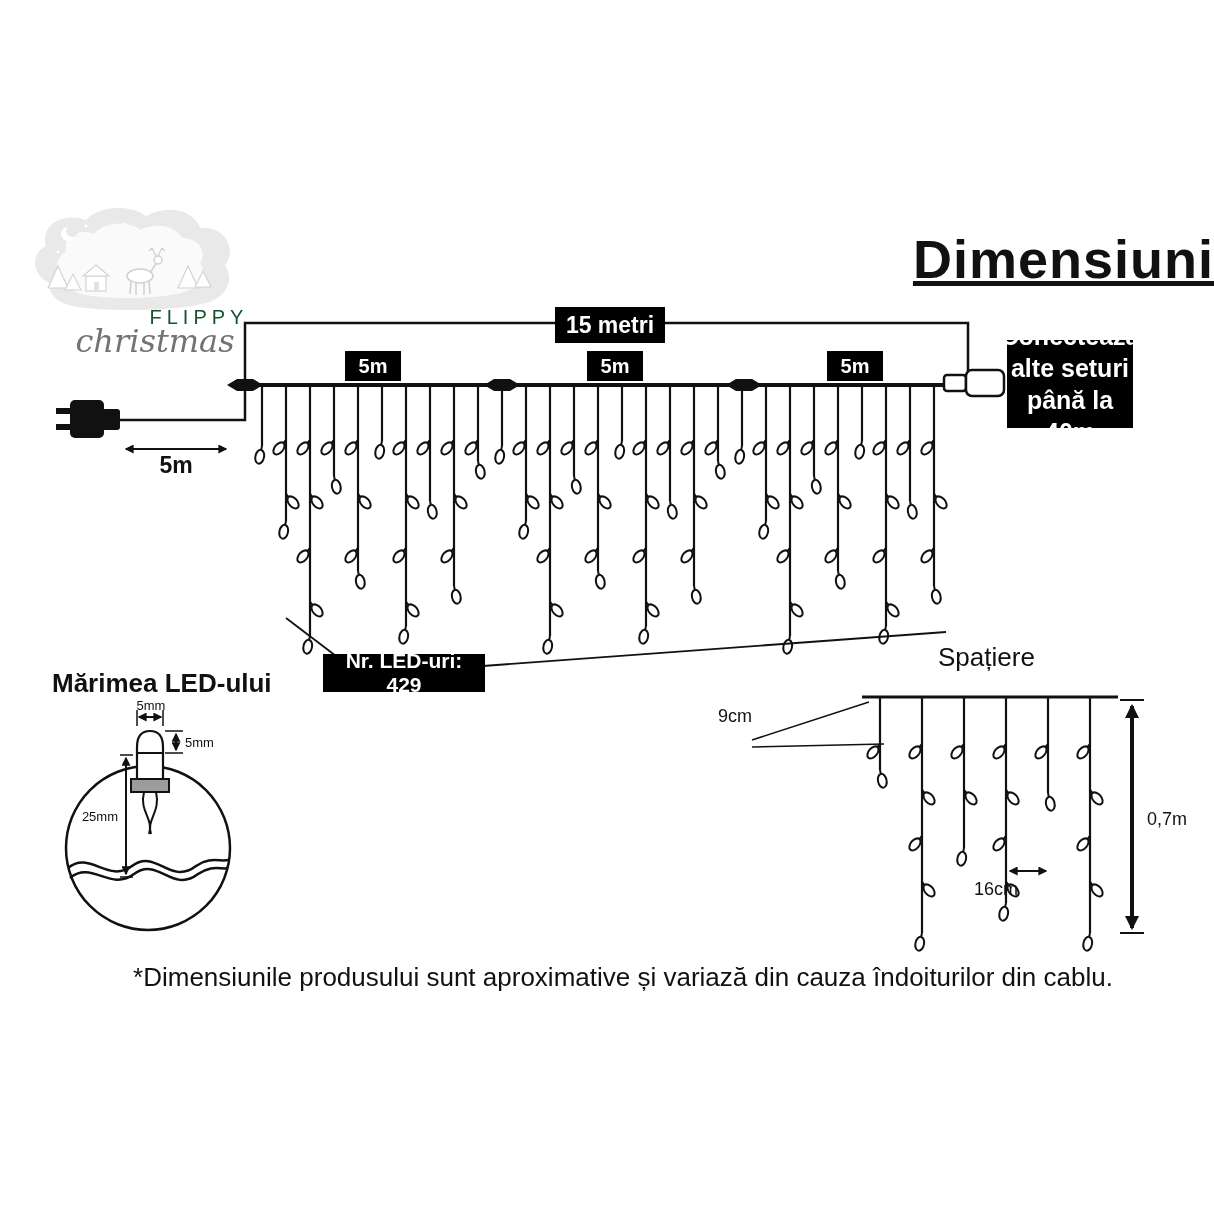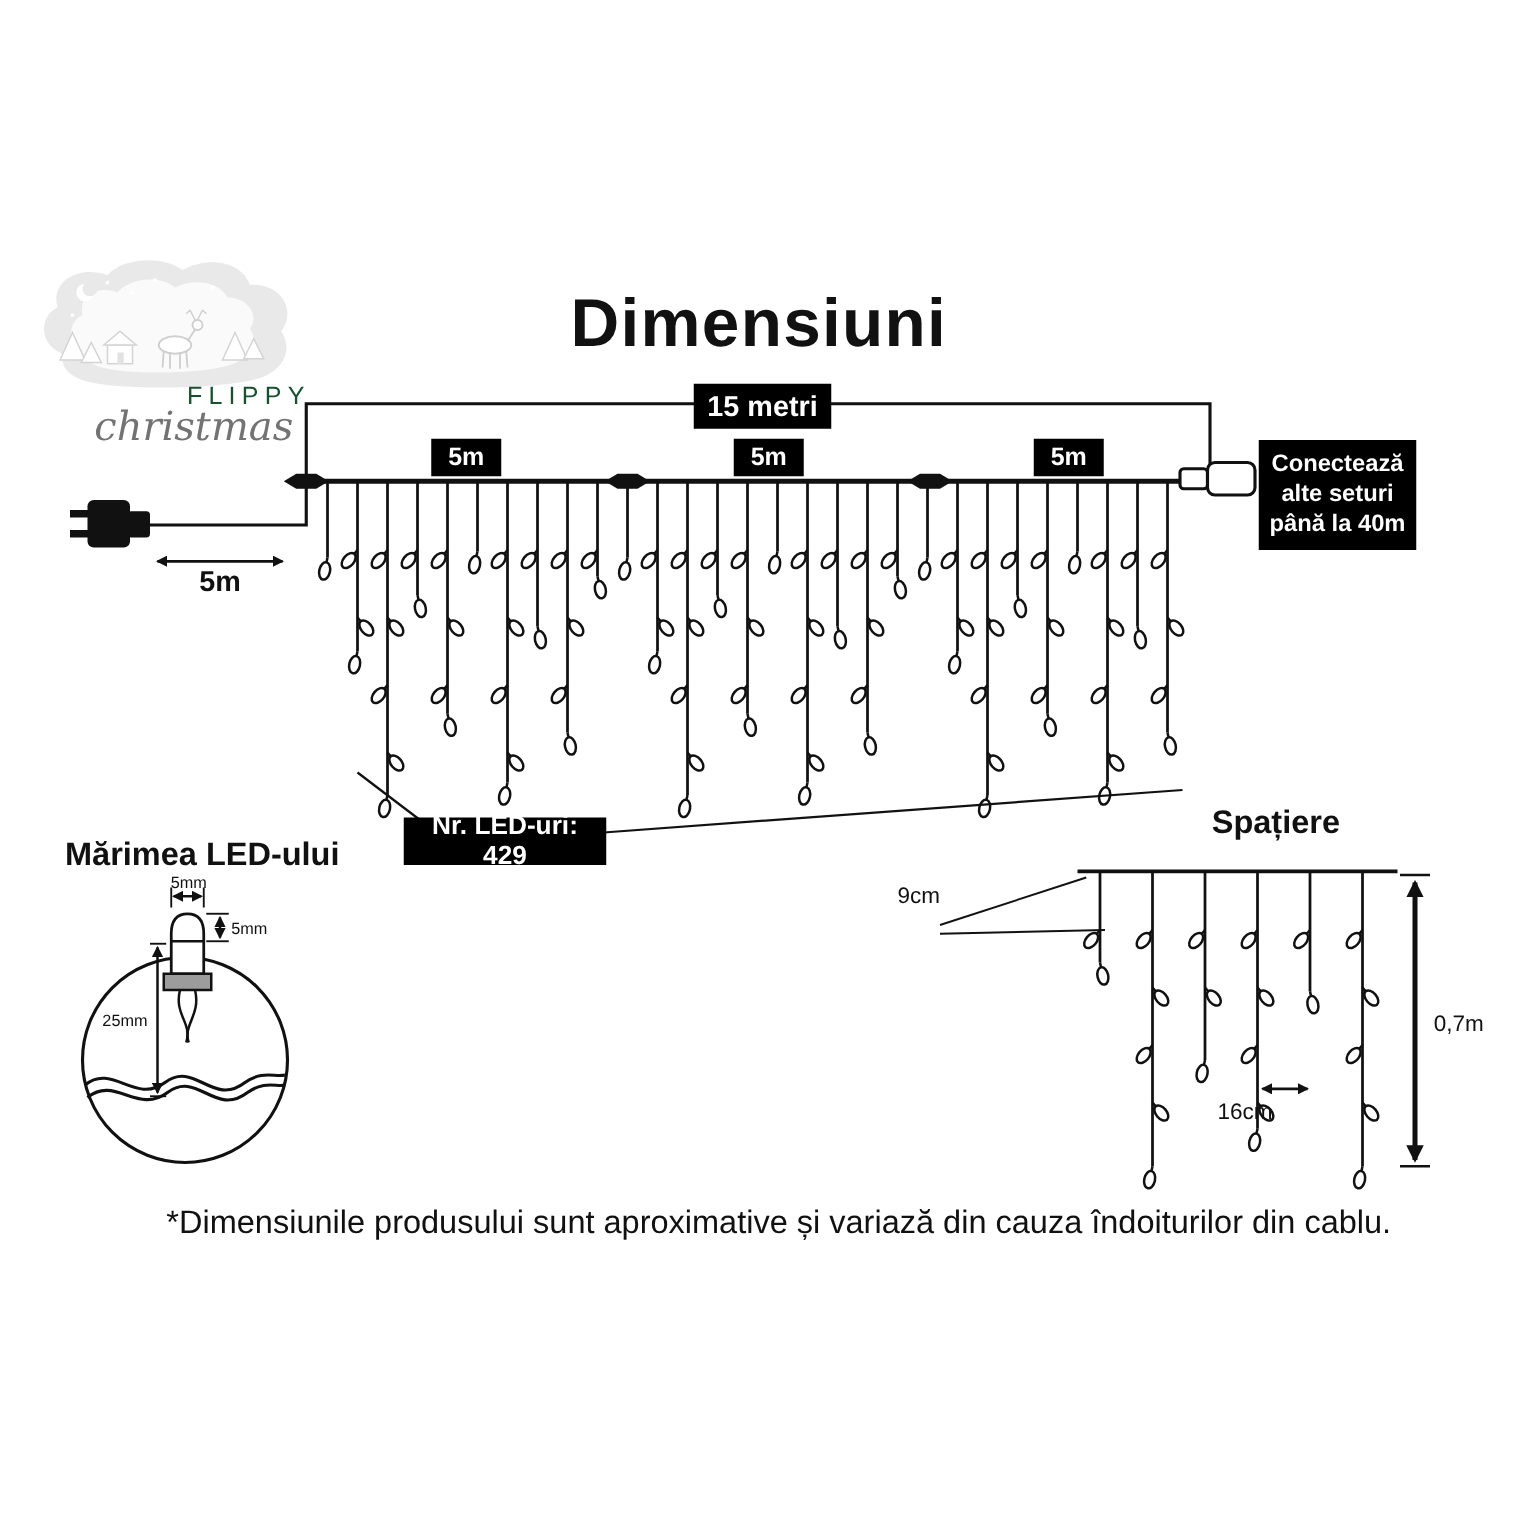--- a/index.html
+++ b/index.html
@@ -3,21 +3,21 @@
 <meta charset="utf-8">
 <style>
   * { margin:0; padding:0; box-sizing:border-box; }
   html,body { background:#fff; }
   body { font-family:"Liberation Sans", sans-serif; color:#111; }
   #page { position:relative; width:1214px; height:1214px; background:#fff; overflow:hidden; }
   #art { position:absolute; left:0; top:0; z-index:1; }
   .lbl { position:absolute; z-index:3; color:#111; }
   .box { position:absolute; z-index:3; background:#000000; color:#fff; font-weight:bold;
          display:flex; align-items:center; justify-content:center; text-align:center; padding:4px; }
-  #title { left:0; top:228px; width:100%; text-align:center; font-size:54px; font-weight:bold; letter-spacing:1px; }
+  #title { left:0; top:228px; width:100%; text-align:right; font-size:54px; font-weight:bold; letter-spacing:1px;text-decoration:underline; }
   #footnote { left:0; top:962px; width:100%; text-align:center; font-size:26px;padding-left:32px; }
   #logoname { left:144px; top:306px; width:110px; text-align:center; font-size:20px; letter-spacing:5px; color:#14532d; }
   #logoscript { left:60px; top:322px; width:190px; text-align:center; font-size:32px; font-style:italic;
                 font-family:"DejaVu Serif", serif; color:#737373; }
 </style>
 </head>
 <body>
 
 <div id="page">
 
@@ -278,25 +278,25 @@
   </svg>
 
   <div class="lbl" id="title">Dimensiuni</div>
   <div class="lbl" id="logoname">FLIPPY</div>
   <div class="lbl" id="logoscript">christmas</div>
 
   <div class="box" style="left:555px;top:307px;width:110px;height:36px;font-size:23px">15 metri</div>
   <div class="box" style="left:345px;top:351px;width:56px;height:30px;font-size:20px">5m</div>
   <div class="box" style="left:587px;top:351px;width:56px;height:30px;font-size:20px">5m</div>
   <div class="box" style="left:827px;top:351px;width:56px;height:30px;font-size:20px">5m</div>
-  <div class="box" style="left:1007px;top:352px;width:126px;height:88px;font-size:19px;line-height:1.28">Conectează alte seturi până la 40m</div>
+  <div class="box" style="left:1007px;top:340px;width:126px;height:88px;font-size:25px;line-height:1.28">Conectează alte seturi până la 40m</div>
   <div class="lbl" style="left:138px;top:452px;width:76px;text-align:center;font-size:23px;font-weight:bold">5m</div>
   <div class="box" style="left:323px;top:654px;width:162px;height:38px;font-size:21px">Nr. LED-uri: 429</div>
 
-  <div class="lbl" style="left:938px;top:642px;width:134px;text-align:right;font-size:26px;font-weight:bold">Spațiere</div>
+  <div class="lbl" style="left:938px;top:642px;width:134px;text-align:left;font-size:26px;font-weight:normal">Spațiere</div>
   <div class="lbl" style="left:700px;top:706px;width:52px;text-align:right;font-size:18px">9cm</div>
   <div class="lbl" style="left:965px;top:879px;width:62px;text-align:center;font-size:18px">16cm</div>
   <div class="lbl" style="left:1147px;top:809px;width:62px;font-size:18px">0,7m</div>
 
   <div class="lbl" style="left:52px;top:668px;width:250px;font-size:26px;font-weight:bold">Mărimea LED-ului</div>
   <div class="lbl" style="left:124px;top:698px;width:54px;text-align:center;font-size:13px">5mm</div>
   <div class="lbl" style="left:185px;top:735px;width:46px;font-size:13px">5mm</div>
   <div class="lbl" style="left:64px;top:809px;width:54px;text-align:right;font-size:13px">25mm</div>
 
   <div class="lbl" id="footnote">*Dimensiunile produsului sunt aproximative și variază din cauza îndoiturilor din cablu.</div>

